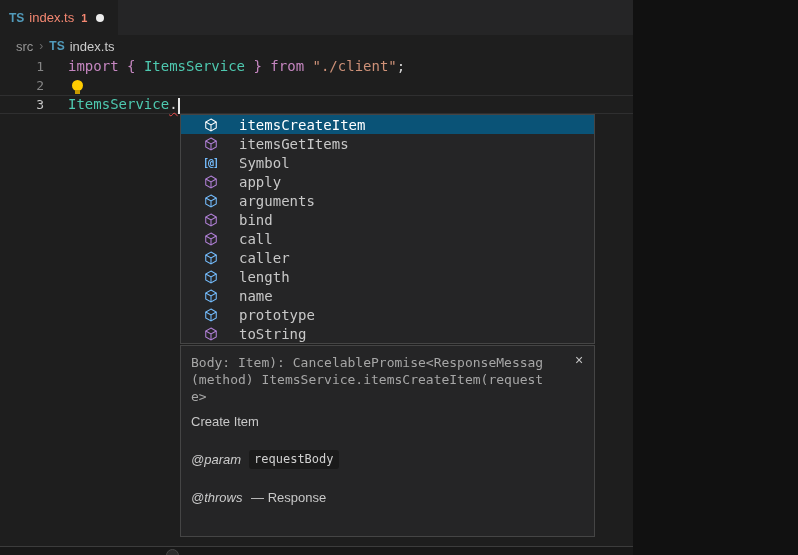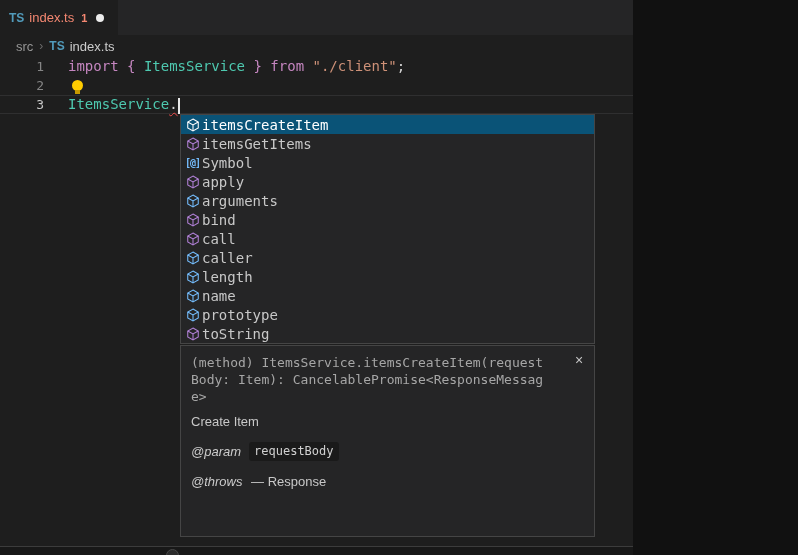--- a/index.html
+++ b/index.html
@@ -48,21 +48,21 @@
   }
   .cursor { display:inline-block; width:2px; height:16px; background:#e8e8e8; margin-left:0; }
   .bulb { position:relative; width:11px; height:11px; background:#fc0; border-radius:50%; margin-left:4px; }
   .bulb::after { content:""; position:absolute; left:3px; top:10px; width:5px; height:4px; background:#c79a00; }
   
   .suggest {
     position:absolute; left:180px; top:114px; width:415px;
     background:#252526; border:1px solid #454545; z-index:5;
   }
   .suggest-row {
-    height:19px; display:flex; align-items:center; padding:0 3px; gap:1px;
+    height:19px; display:flex; align-items:center; padding:0 21px; gap:20px;
     font-family:"DejaVu Sans Mono", monospace; font-size:14px; color:#c8c8c8; cursor:default;
   }
   .suggest-row.selected { background:#0a5377; color:#ffffff; }
   .sym-icon { width:17px; height:16px; flex:none; display:flex; align-items:center; justify-content:center; }
   .sym-icon svg { display:block; }
   .icon-method { color:#b180d7; }
   .icon-field { color:#75beff; }
   .selected .icon-method, .selected .icon-field { color:#ffffff; }
   .var-glyph {
     font-family:"DejaVu Sans Mono", monospace; font-size:10px; color:#75beff;
@@ -76,21 +76,21 @@
   }
   .sig-line {
     font-family:"DejaVu Sans Mono", monospace; font-size:13px; line-height:17px;
     color:#a6a6a6; white-space:pre;
   }
   .docs-close {
     position:absolute; top:6px; right:7px; color:#c5c5c5; font-size:14px;
     width:16px; height:16px; line-height:16px; text-align:center; cursor:pointer;
   }
   .docs-desc { margin-top:8px; line-height:17px; color:#c8c8c8; }
-  .tag-line { margin-top:12px; line-height:17px; display:flex; align-items:center;text-align:right; }
+  .tag-line { margin-top:20px; line-height:17px; display:flex; align-items:center;text-align:right; }
   .tag-label { font-style:italic; color:#cccccc; }
   .tag-code {
     font-family:"DejaVu Sans Mono", monospace; font-size:12px; color:#d0d0d0;
     background:#1a1a1a; border-radius:3px; padding:1px 5px; margin-left:8px;
   }
   .tag-text { margin-left:5px; color:#c8c8c8; white-space:pre; }
   
   .bottom-strip {
     position:absolute; left:0; right:0; top:546px; height:9px;
     background:#181818; border-top:1px solid #3c3c3c;
@@ -240,22 +240,22 @@
             <path d="M2 4.6 L8 8 L14 4.6 M8 8 V14.8"></path>
           </svg>
         </span>
         <span>toString</span>
       </div>
     </div>
 
   <div class="docs">
     <div class="docs-close">×</div>
     <div>
+      <div class="sig-line">Body: Item): CancelablePromise&lt;ResponseMessag</div>
       <div class="sig-line">(method) ItemsService.itemsCreateItem(request</div>
-      <div class="sig-line">Body: Item): CancelablePromise&lt;ResponseMessag</div>
       <div class="sig-line">e&gt;</div>
     </div>
     <div class="docs-desc">Create Item</div>
     <div id="docs-tags">
         <div class="tag-line">
           <span class="tag-label">@param</span>
           <span class="tag-code">requestBody</span>
         </div>
         <div class="tag-line">
           <span class="tag-label">@throws</span>

